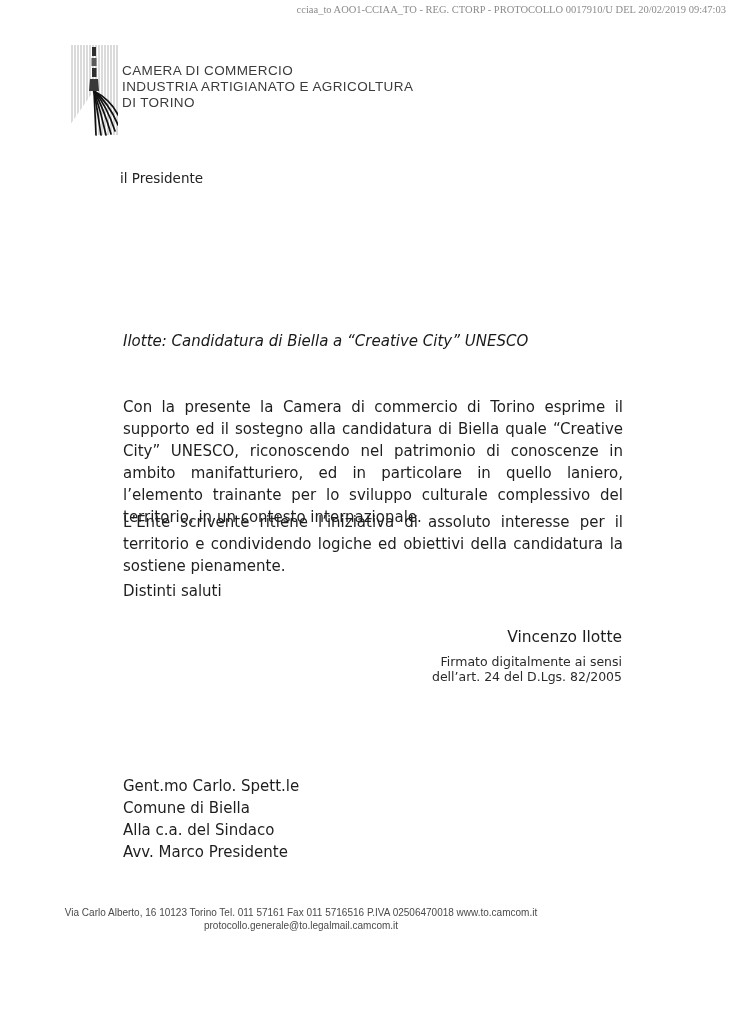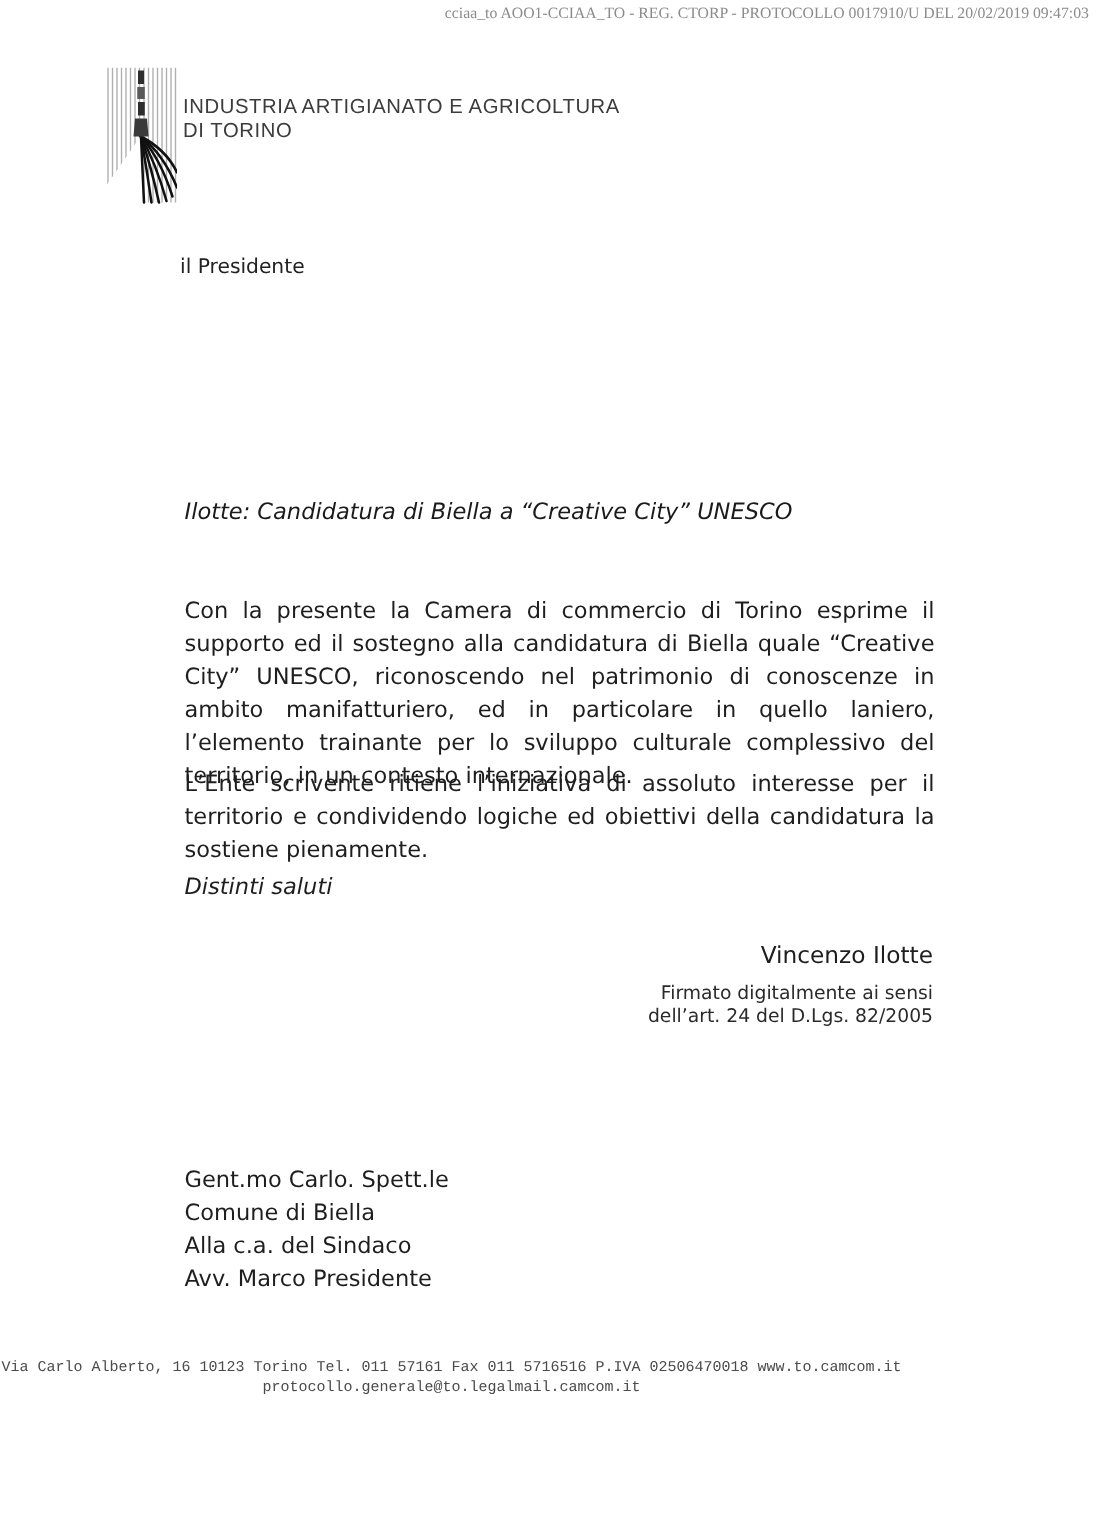--- a/index.html
+++ b/index.html
@@ -74,21 +74,20 @@
   }
   .par-1 { top: 396px; }
   .par-2 { top: 511px; }
 
   .closing {
     position: absolute;
     left: 123px;
     top: 582px;
     font-size: 15px;
     color: #1e1e1e;
-    font-style: italic;
   }
 
   .signature-block {
     position: absolute;
     left: 310px;
     top: 628px;
     width: 312px;
     text-align: right;
   }
   .signature-name {
@@ -110,21 +109,21 @@
     line-height: 22px;
     color: #1e1e1e;
   }
 
   .page-footer {
     position: absolute;
     left: 0;
     top: 906px;
     width: 602px;
     text-align: center;
-    font-family: Liberation Mono, monospace;
+    font-family: Liberation Sans, sans-serif;
     font-size: 10px;
     line-height: 13px;
     color: #4a4a4a;
   }
 </style>
 </head>
 <body>
 
 <div class="page">
 
@@ -161,20 +160,21 @@
     </g>
     <g fill="#2e2e2e">
       <rect x="22" y="2" width="4" height="9"></rect>
       <rect x="21.5" y="13" width="5" height="8" fill="#5a5a5a"></rect>
       <rect x="22" y="23" width="4.5" height="9"></rect>
       <polygon points="20,34 28,34 29,46 19,46" fill="#3a3a3a"></polygon>
     </g>
   </svg>
 
   <div class="org-block">
+    <div>CAMERA DI COMMERCIO</div>
     <div>INDUSTRIA ARTIGIANATO E AGRICOLTURA</div>
     <div>DI TORINO</div>
   </div>
 
   <div class="role">il Presidente</div>
 
   <div class="subject">Ilotte: Candidatura di Biella a “Creative City” UNESCO</div>
 
   <div class="body-par par-1">Con la presente la Camera di commercio di Torino esprime il supporto ed il sostegno alla candidatura di Biella quale “Creative City” UNESCO, riconoscendo nel patrimonio di conoscenze in ambito manifatturiero, ed in particolare in quello laniero, l’elemento trainante per lo sviluppo culturale complessivo del territorio, in un contesto internazionale.</div>
 

